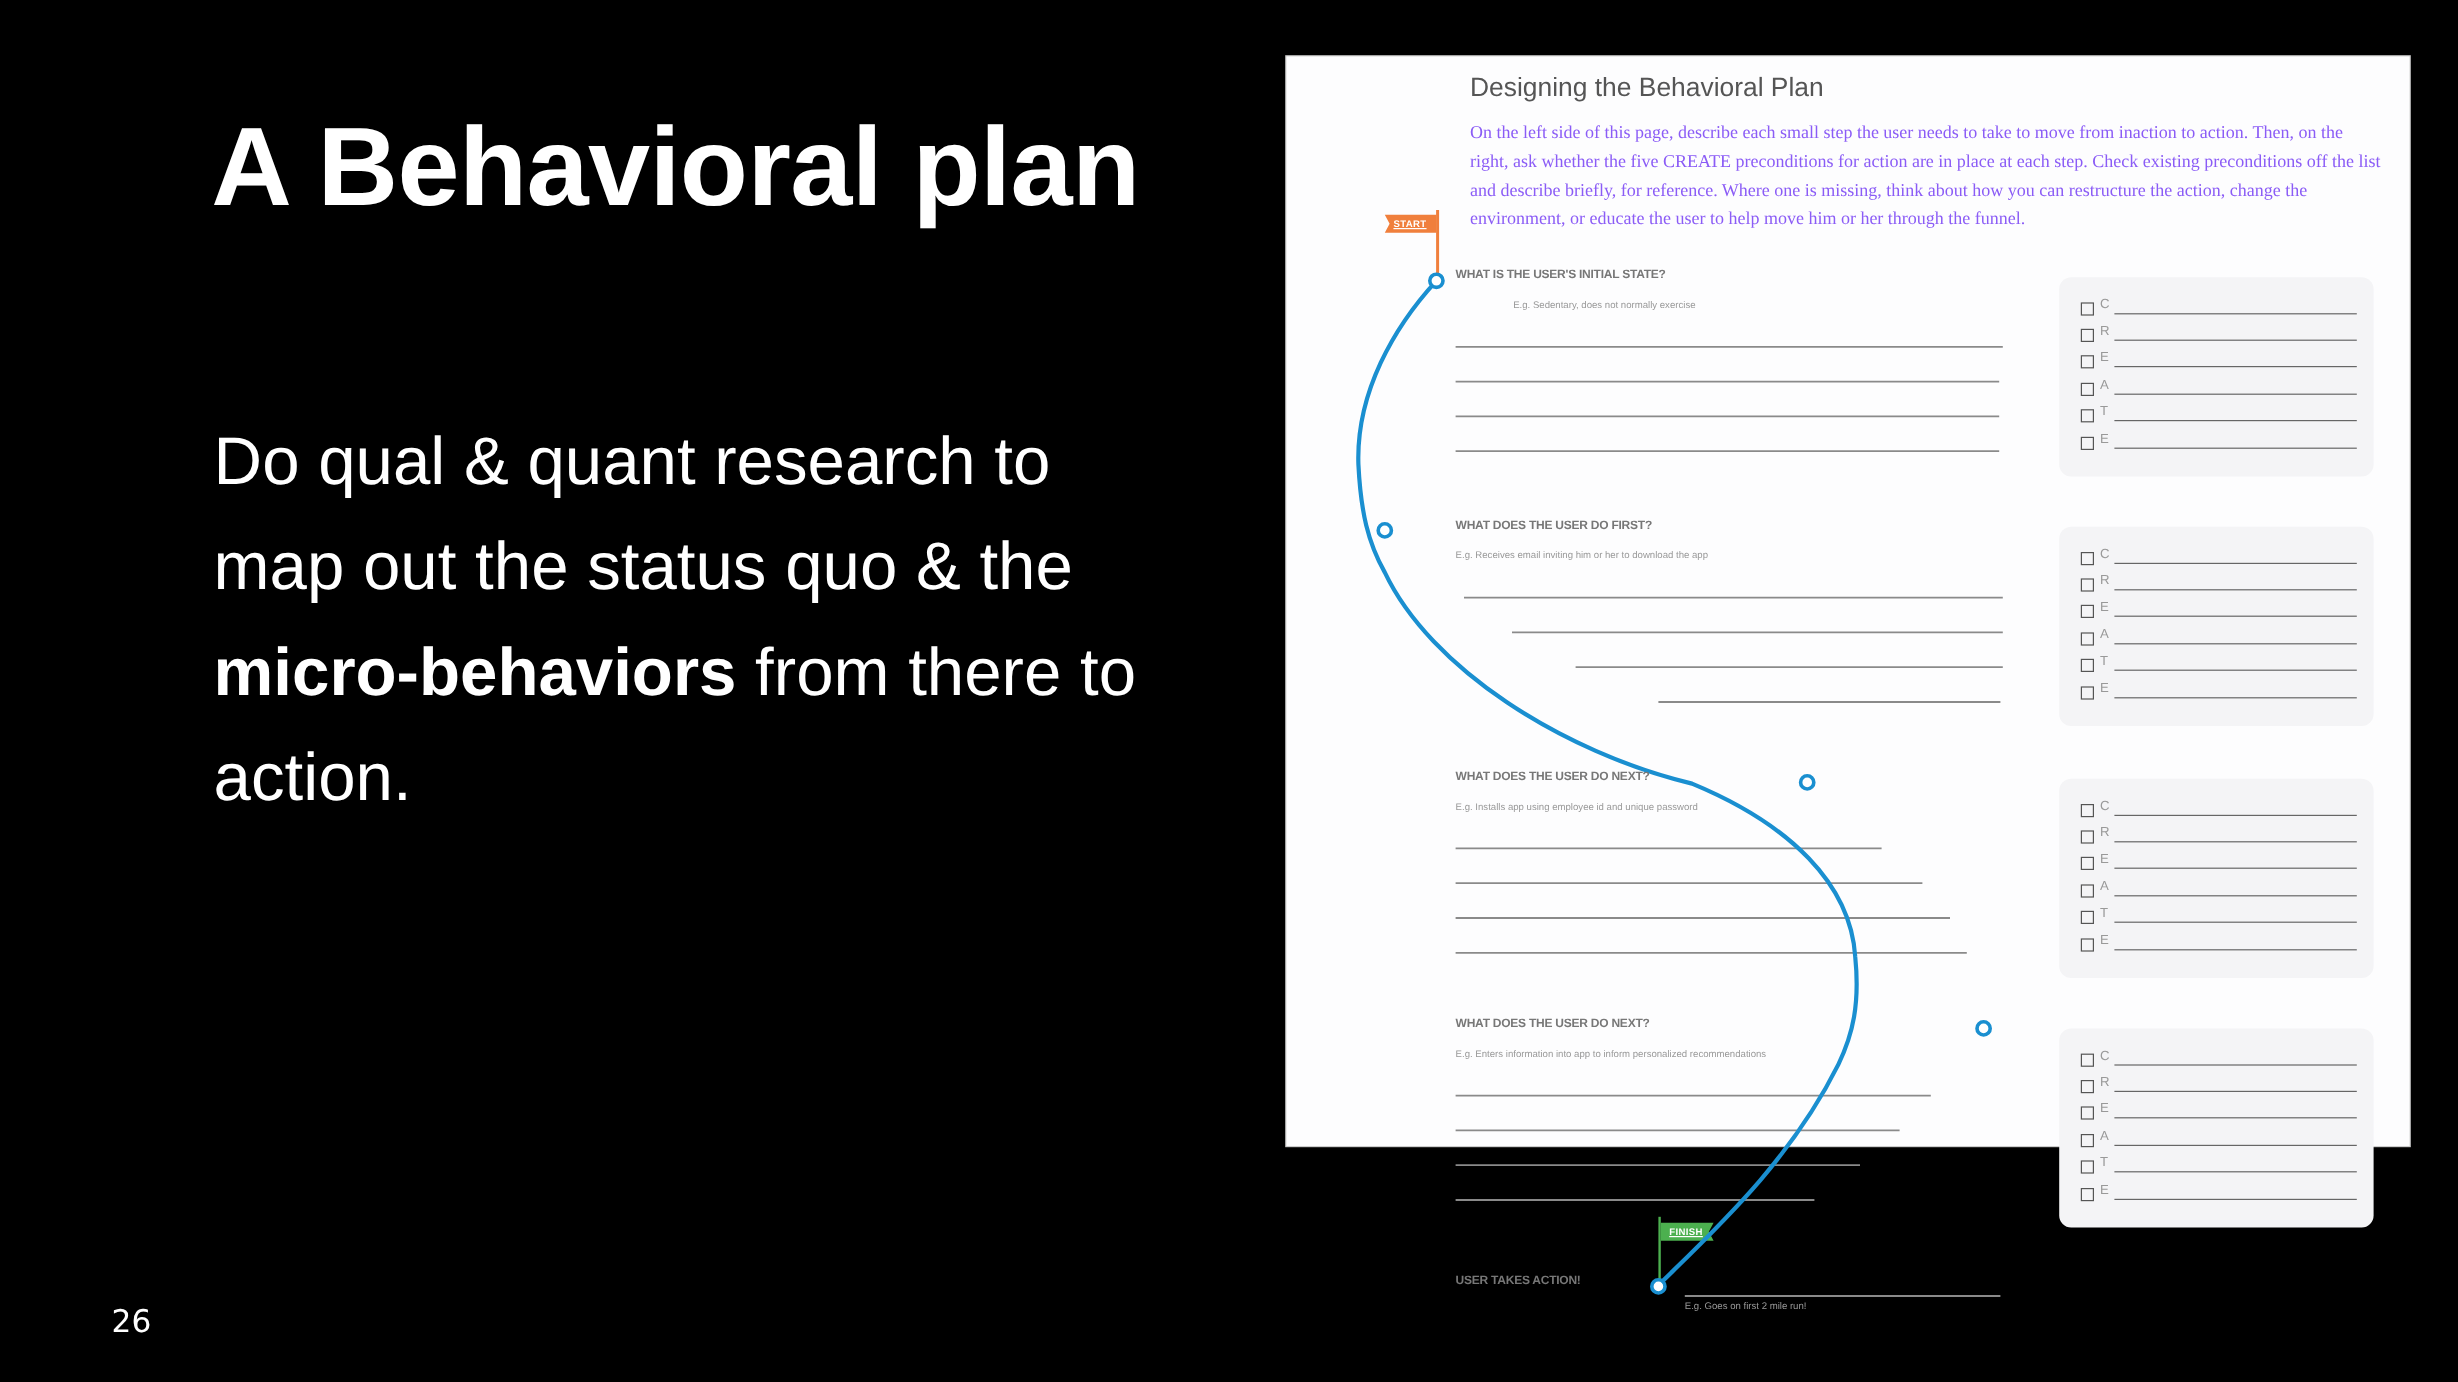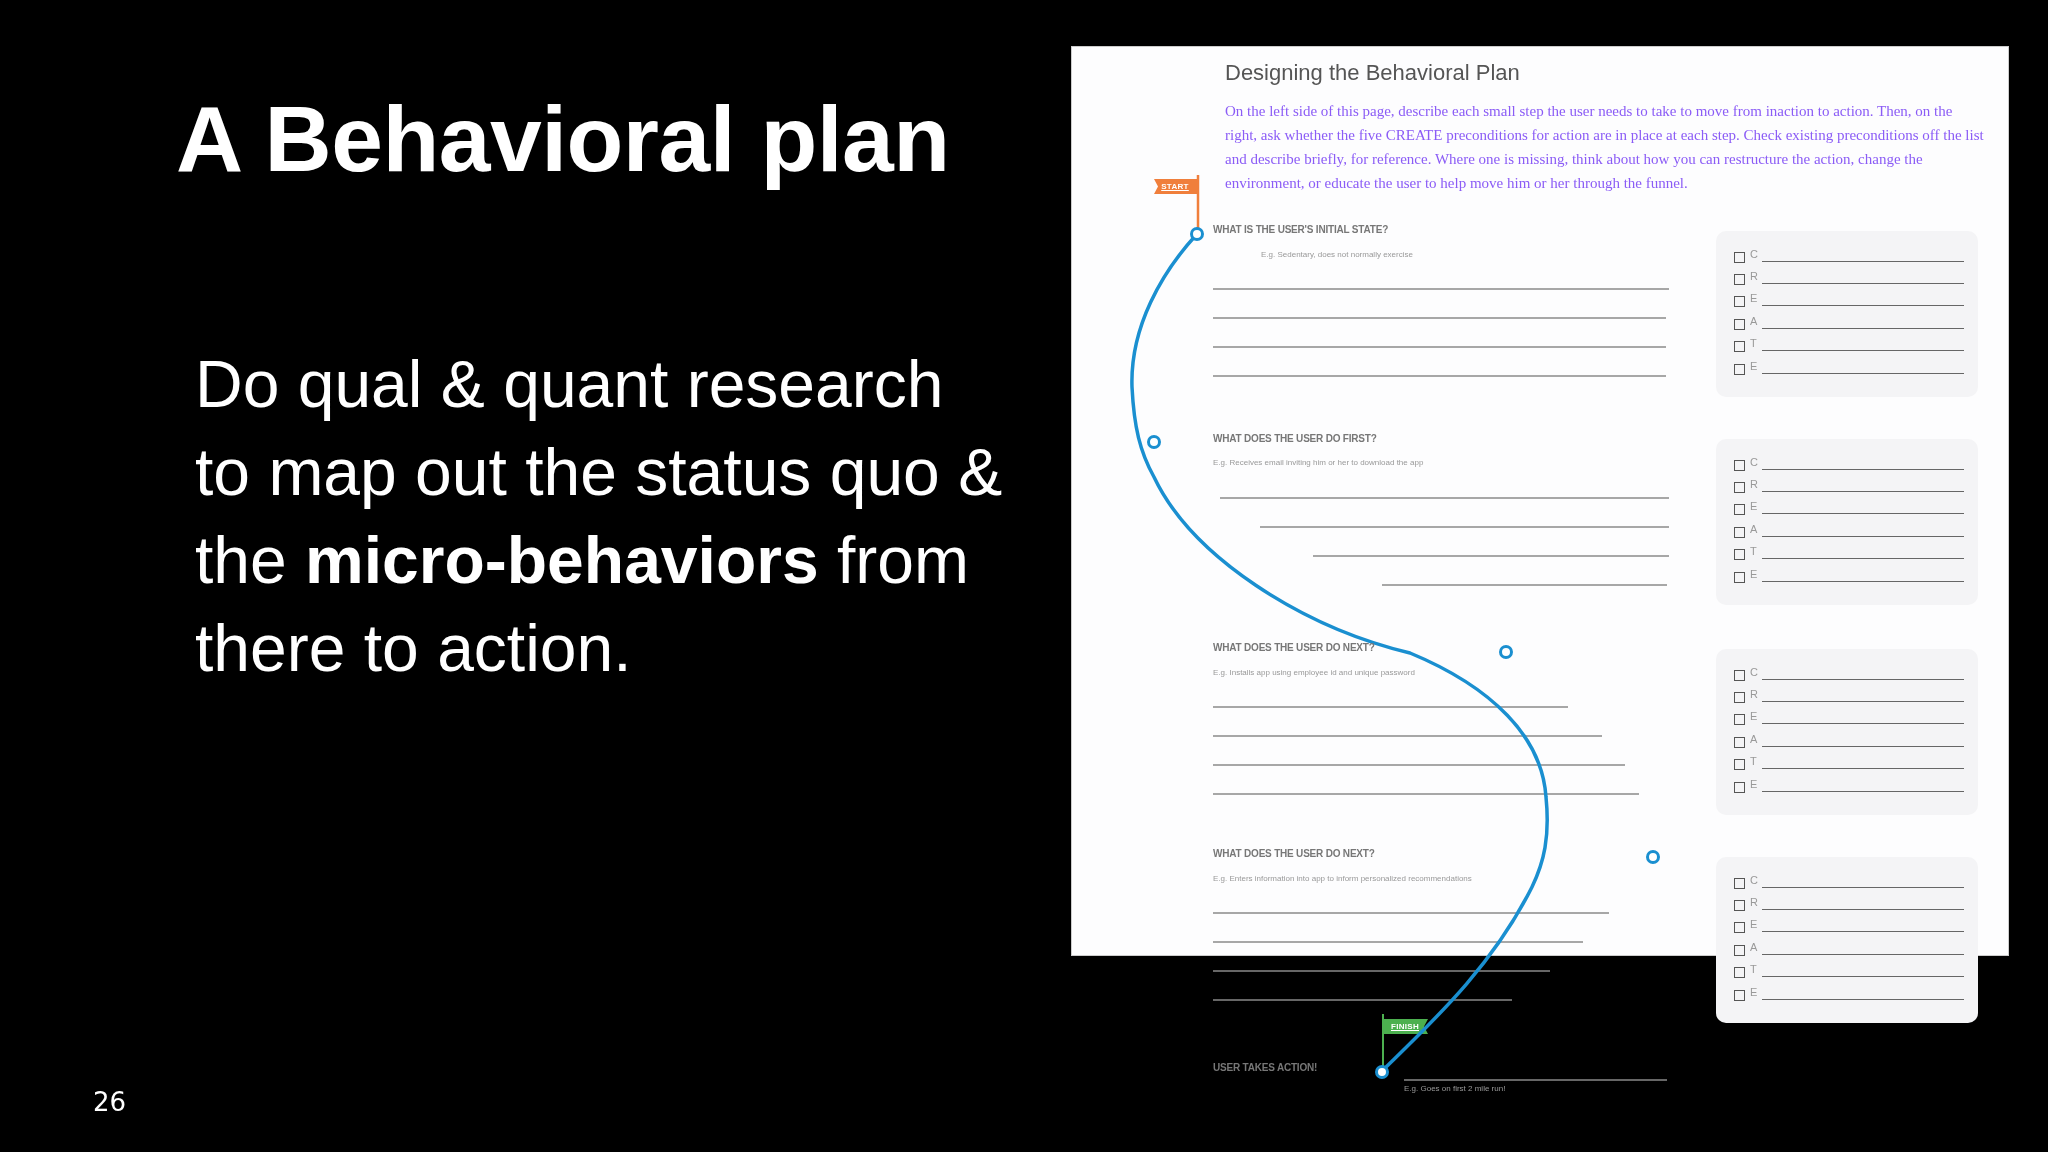--- a/index.html
+++ b/index.html
@@ -5,22 +5,22 @@
     html, body { margin: 0; padding: 0; }
     body {
       width: 2048px; height: 1152px; background: #000; position: relative; overflow: hidden;
       font-family: "Liberation Sans", sans-serif; color: #fff;
     }
     .slide-title {
       position: absolute; left: 160px; top: 88px;
       font-size: 93px; font-weight: bold; letter-spacing: -0.5px; line-height: 1.1; white-space: nowrap; margin-left: 16px;
     }
     .slide-body {
-      position: absolute; left: 195px; top: 340px; width: 820px;
-      font-size: 66px; line-height: 88px;
+      position: absolute; left: 178px; top: 340px; width: 820px;
+      font-size: 56px; line-height: 88px;
     }
     .slide-body p { margin: 0; }
     .slide-body .gap { height: 88px; }
     .slide-body b { font-weight: bold; }
     .page-number {
       position: absolute; left: 93px; top: 1065px; font-size: 26px; color: #fff;
       font-family: "DejaVu Sans", sans-serif;
       margin-top: 22px;
     }
 

